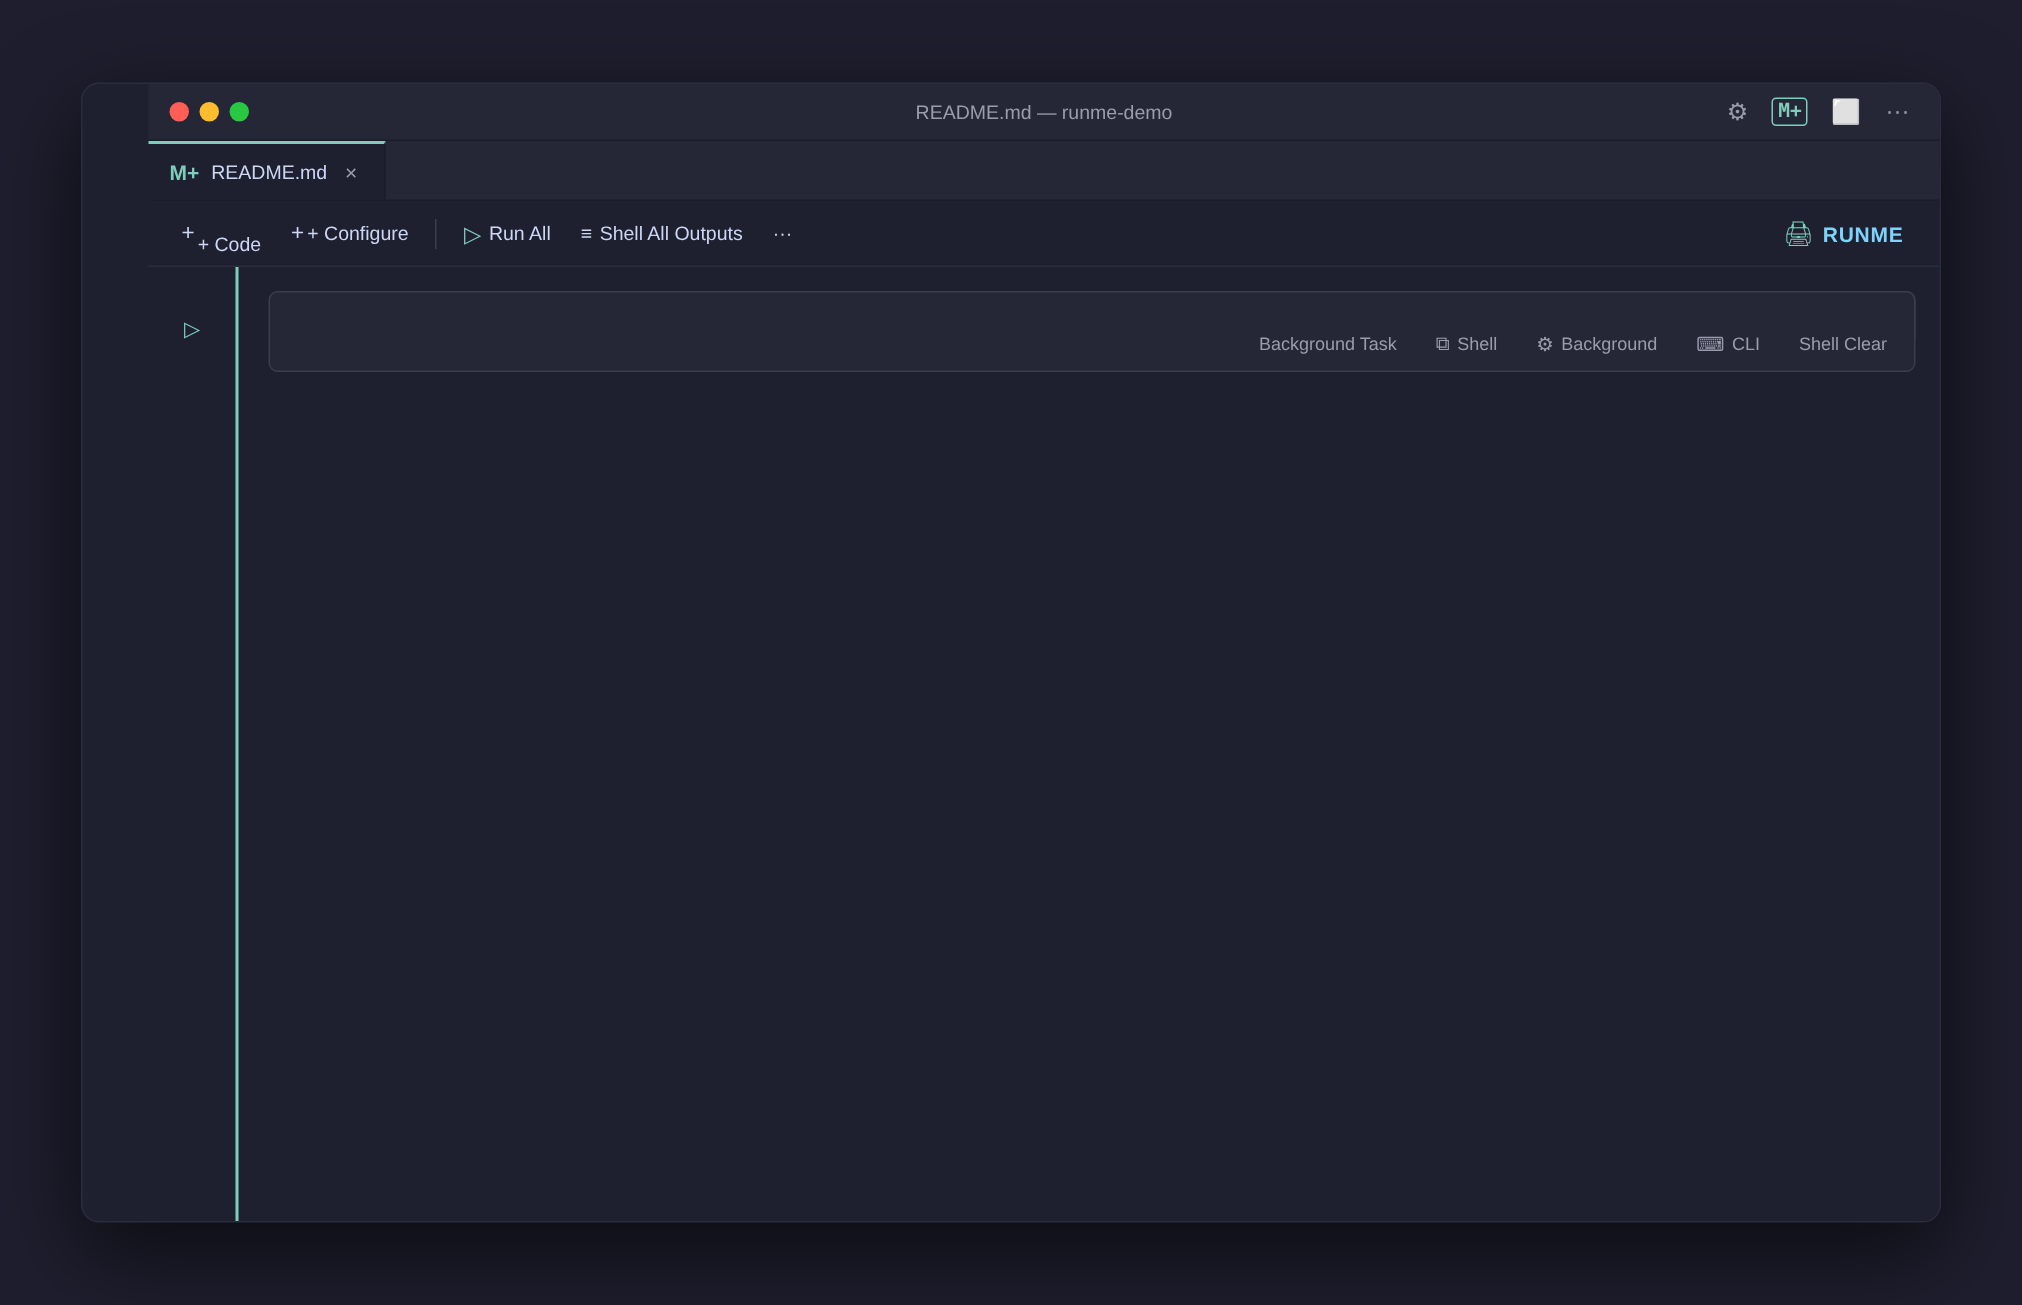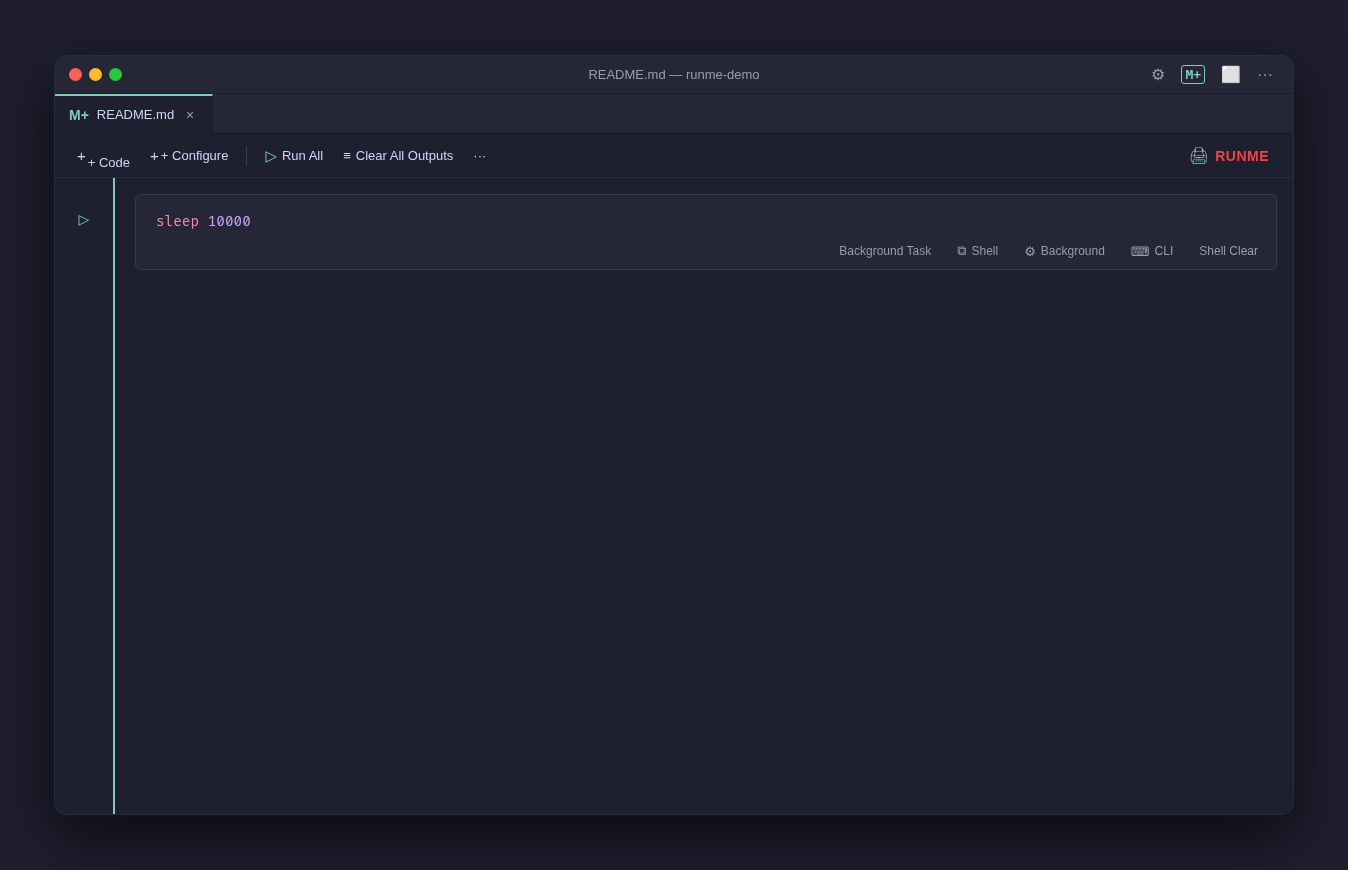--- a/index.html
+++ b/index.html
@@ -16,20 +16,21 @@
     .window {
       width: 1240px;
       height: 760px;
       background: #1e2030;
       border-radius: 12px;
       box-shadow: 0 20px 60px rgba(0,0,0,0.6);
       display: flex;
       flex-direction: column;
       overflow: hidden;
       border: 1px solid #2a2d3e;
+      padding-left: 44px;
     }
 
     
     .title-bar {
       background: #252737;
       height: 38px;
       display: flex;
       align-items: center;
       justify-content: space-between;
       padding: 0 14px;
@@ -335,29 +336,29 @@
       <span class="btn-icon">+</span>
       <span style="margin-left:-3px;">+ Configure</span>
     </button>
     <div class="toolbar-separator"></div>
     <button class="toolbar-btn">
       <span class="btn-icon" style="color:#7ecdbb;">▷</span>
       <span>Run All</span>
     </button>
     <button class="toolbar-btn">
       <span class="btn-icon" style="font-size:13px;">≡</span>
-      <span>Clear All Outputs</span>
+      <span>Shell All Outputs</span>
     </button>
     <button class="toolbar-btn">
       <span>···</span>
     </button>
     <div class="toolbar-right">
       <div class="runme-badge">
         <span style="font-size:16px;">🖨</span>
-        <span style="color:#ef4444; font-weight:600; letter-spacing:0.5px;">RUNME</span>
+        <span style="color:#7dd3fc; font-weight:600; letter-spacing:0.5px;">RUNME</span>
       </div>
     </div>
   </div>
 
   <div class="editor-area">
 
     <div class="gutter">
       <div class="run-btn">
         <span>▷</span>
       </div>
@@ -378,25 +379,20 @@
         </button>
         <button class="cell-toolbar-btn" title="More">
           <span>···</span>
         </button>
         <button class="cell-toolbar-btn" title="Delete">
           <span>🗑</span>
         </button>
       </div>
 
       <div class="code-block">
-        <div class="code-line">
-          <span class="code-cmd">sleep</span>
-          <span> </span>
-          <span class="code-num">10000</span>
-        </div>
 
         <div class="code-meta">
           <div class="code-meta-item">
             <span>Background Task</span>
           </div>
           <div class="code-meta-item">
             <span class="meta-icon">⧉</span>
             <span>Shell</span>
           </div>
           <div class="code-meta-item">

